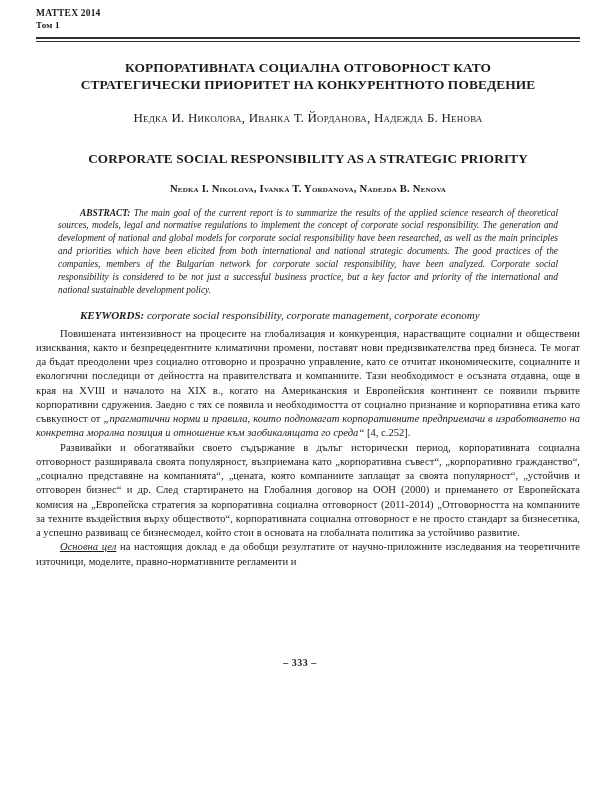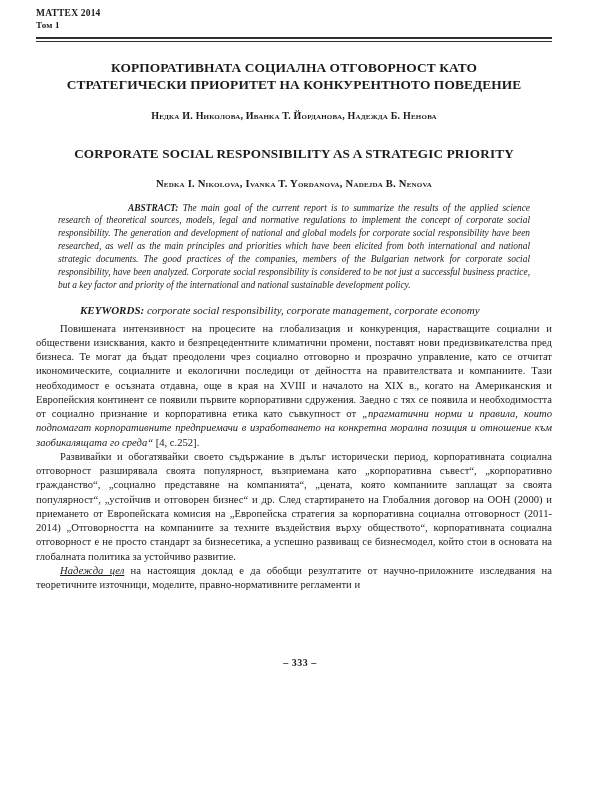--- a/index.html
+++ b/index.html
@@ -13,21 +13,21 @@
     font-family: "Liberation Serif", "DejaVu Serif", serif;
     color: #1b1b1b;
     position: relative;
     overflow: hidden;
   }
   .page {
     position: relative;
     width: 600px;
     height: 680px;
     box-sizing: border-box;
-    padding: 8px 48px 0 36px;
+    padding: 8px 20px 0 36px;
   }
 
   
   .runhead {
     display: flex;
     justify-content: space-between;
     align-items: flex-start;
     font-size: 9.5px;
     font-weight: bold;
     letter-spacing: 0.2px;
@@ -49,22 +49,22 @@
   .title-bg {
     text-align: center;
     font-weight: bold;
     font-size: 13.4px;
     line-height: 1.32;
     letter-spacing: 0.1px;
     margin-top: 17px;
   }
   .authors-bg {
     text-align: center;
-    font-size: 10px;
-    font-weight: bold;
+    font-size: 13px;
+    font-weight: normal;
     font-variant: small-caps;
     letter-spacing: 0.2px;
     margin-top: 16px;
   }
   .title-en {
     text-align: center;
     font-weight: bold;
     font-size: 13.2px;
     line-height: 1.34;
     letter-spacing: 0.15px;
@@ -84,21 +84,20 @@
     margin: 13px 22px 0 22px;
     font-style: italic;
     font-size: 9.4px;
     line-height: 1.37;
     text-align: justify;
     text-indent: 22px;
   }
   .abstract .lead {
     font-weight: bold;
     font-style: italic;
-    margin-left: 48px;
   }
   .keywords {
     margin: 11px 22px 4px 22px;
     font-style: italic;
     font-size: 11px;
     line-height: 1.37;
     text-align: justify;
     text-indent: 22px;
   }
   .keywords .lead {
@@ -169,17 +168,17 @@
 
   <div class="keywords">
     <span class="lead">KEYWORDS:</span><span> corporate social responsibility, corporate management, corporate economy</span>
   </div>
 
 
   <div class="para"><span>Повишената интензивност на процесите на глобализация и конкуренция, нарастващите социални и обществени изисквания, както и безпрецедентните климатични промени, поставят нови предизвикателства пред бизнеса. Те могат да бъдат преодолени чрез социално отговорно и прозрачно управление, като се отчитат икономическите, социалните и екологични последици от дейността на правителствата и компаниите. Тази необходимост е осъзната отдавна, още в края на XVIII и началото на XIX в., когато на Американския и Европейския континент се появили първите корпоративни сдружения. Заедно с тях се появила и необходимостта от социално признание и корпоративна етика като съвкупност от </span><span class="it">„прагматични норми и правила, които подпомагат корпоративните предприемачи в изработването на конкретна морална позиция и отношение към заобикалящата го среда“</span><span> [4, с.252].</span></div>
 
   <div class="para tight">Развивайки и обогатявайки своето съдържание в дълъг исторически период, корпоративната социална отговорност разширявала своята популярност, възприемана като „корпоративна съвест“, „корпоративно гражданство“, „социално представяне на компанията“, „цената, която компаниите заплащат за своята популярност“, „устойчив и отговорен бизнес“ и др. След стартирането на Глобалния договор на ООН (2000) и приемането от Европейската комисия на „Европейска стратегия за корпоративна социална отговорност (2011-2014) „Отговорността на компаниите за техните въздействия върху обществото“, корпоративната социална отговорност е не просто стандарт за бизнесетика, а успешно развиващ се бизнесмодел, който стои в основата на глобалната политика за устойчиво развитие.</div>
 
-  <div class="para tight"><span class="it-u">Надежда цел</span><span> на настоящия доклад е да обобщи резултатите от научно-приложните изследвания на теоретичните източници, моделите, правно-нормативните регламенти и</span></div>
+  <div class="para tight"><span class="it-u">Основна цел</span><span> на настоящия доклад е да обобщи резултатите от научно-приложните изследвания на теоретичните източници, моделите, правно-нормативните регламенти и</span></div>
 
   <div class="footer">– 333 –</div>
 
 </div>
 
 </body></html>

